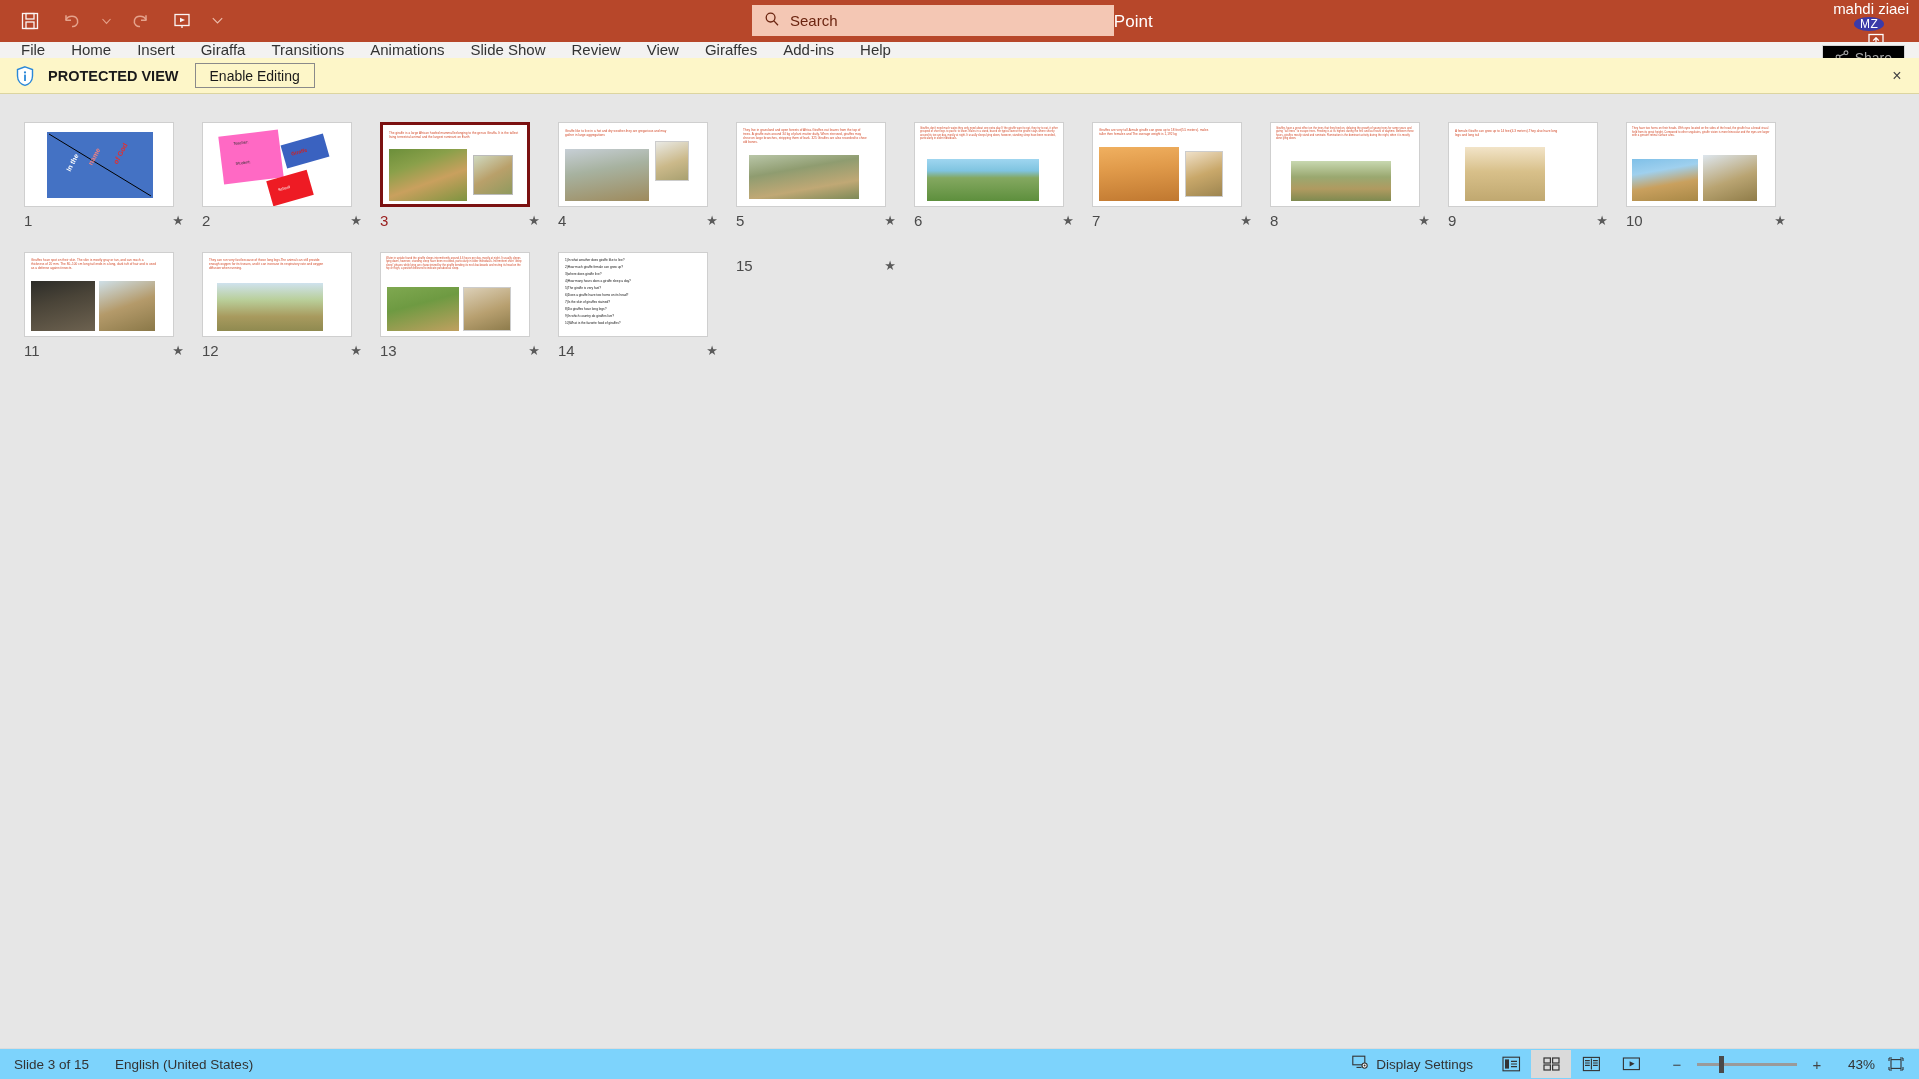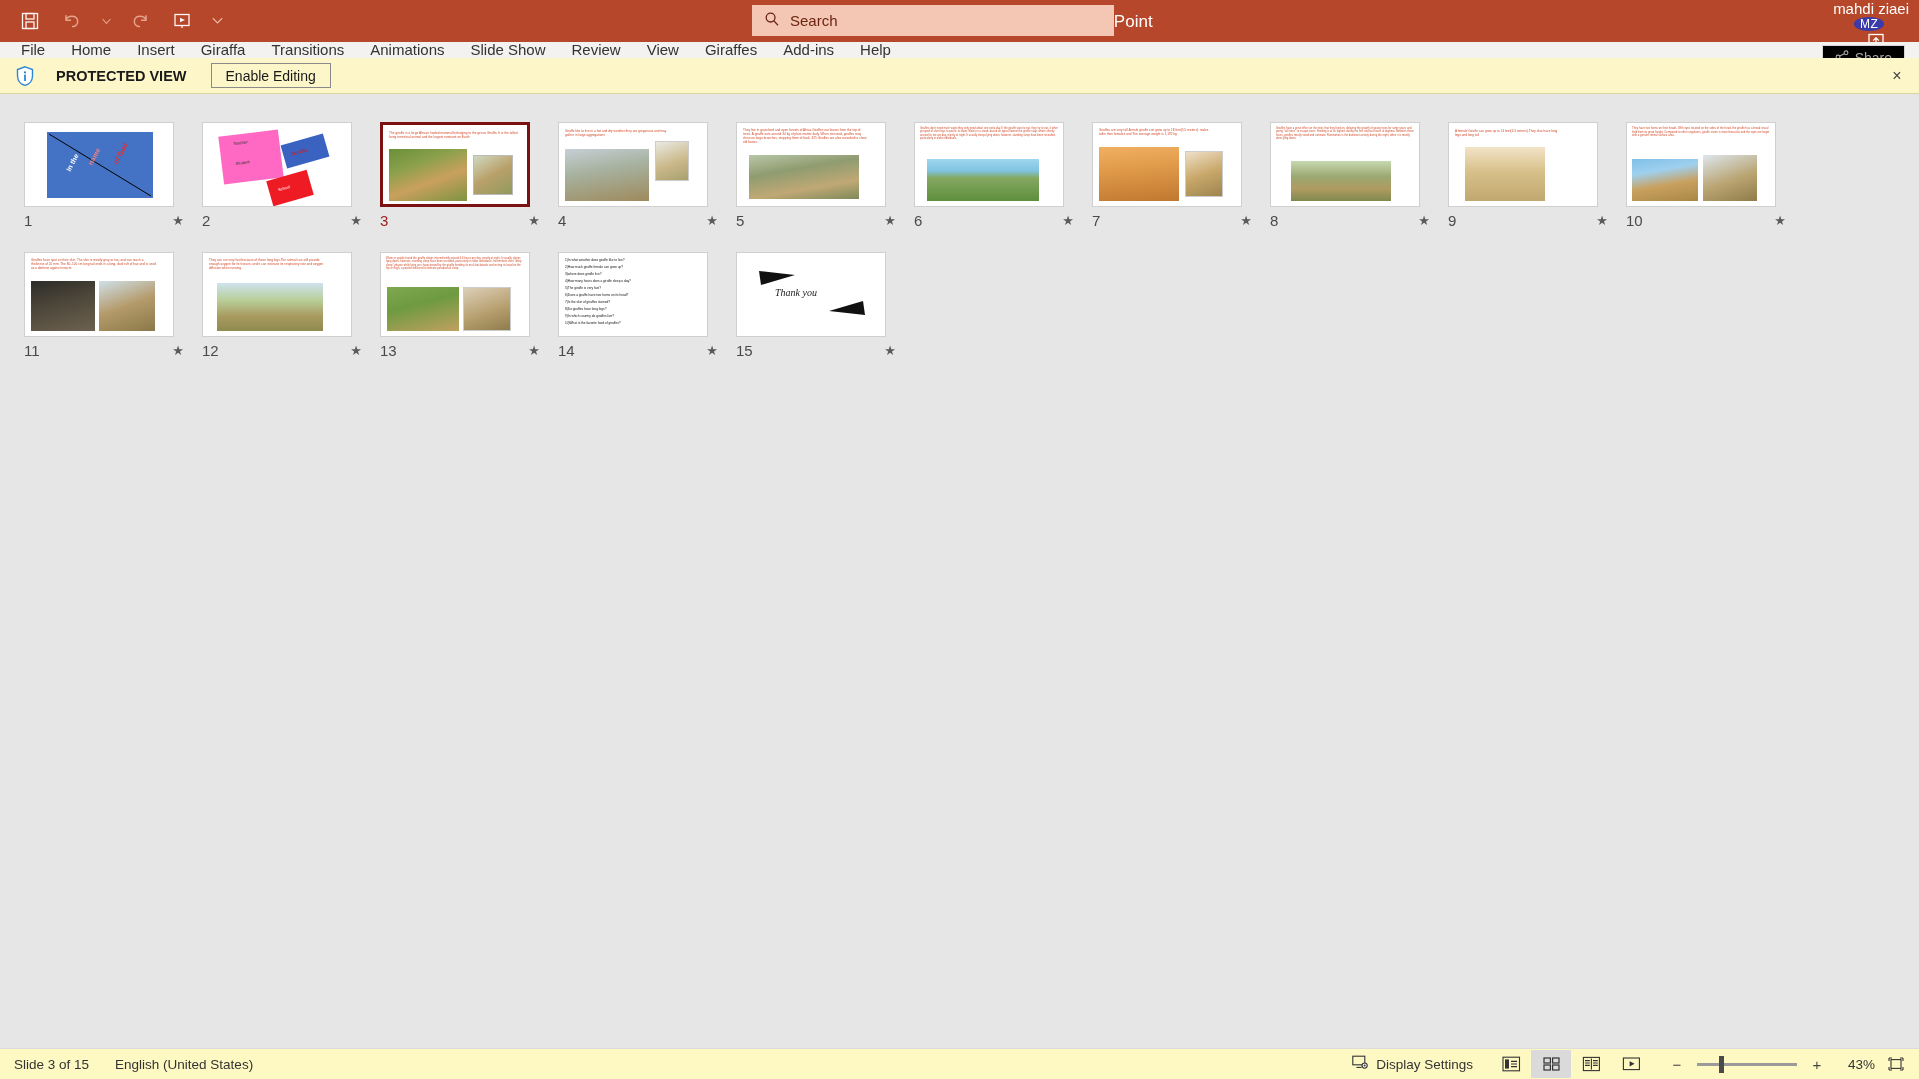--- a/index.html
+++ b/index.html
@@ -79,21 +79,21 @@
     border: 1px solid #d6d6d6; background: #000000;
     cursor: default;
     margin-left: 46px;
   }
 
   
   .pvbar {
     height: 36px; background: #fdf6c8;
     border-bottom: 1px solid #dcd5a0;
     display: flex; align-items: center;
-    padding: 0 14px; gap: 20px; position: relative;
+    padding: 0 14px; gap: 12px; position: relative;
   }
   .pv-icon { width: 22px; height: 22px; flex: 0 0 auto; }
   .pv-title { font-size: 14.5px; font-weight: bold; color: #1a1a1a; }
   .pv-msg { font-size: 14.5px; color: #1a1a1a; }
   .pv-enable {
     margin-left: 4px; height: 25px; padding: 0 14px;
     background: #fdf6c8; border: 1px solid #8a8a8a;
     font-size: 14px; color: #1a1a1a; cursor: pointer;
     font-family: "Liberation Sans", sans-serif;
   }
@@ -154,21 +154,21 @@
     font-size: 3.1px; line-height: 1.32;
     letter-spacing: .05px;
   }
   .tx.red { color: #d24726; }
   .im { position: absolute; overflow: hidden; background-size: cover; }
   .bul { position:absolute; font-size:3.2px; line-height:1.6; color:#111; }
 
   
   .status {
     position: absolute; left: 0; right: 0; bottom: 0;
-    height: 31px; background: #fef9c3;
+    height: 31px; background: #7dd3fc;
     border-top: 1px solid #dcdcdc;
     display: flex; align-items: center;
     font-size: 13.5px; color: #333;
   }
   .st-left { display: flex; align-items: center; gap: 26px; padding-left: 14px; }
   .st-right {
     margin-left: auto; display: flex; align-items: center;
     gap: 0; padding-right: 12px;
   }
   .st-item { cursor: pointer; white-space: nowrap; }
@@ -537,29 +537,20 @@
           <div class="bul" style="left:6px;top:68px;">10)What is the favorite food of giraffes?</div>
         </div>
       </div>
       <div class="slot-meta">
         <span class="slidenum">14</span>
         <span class="starbtn">★</span>
       </div>
     </div>
 
     <div class="slot">
-      <div class="thumb-wrap">
-        <div class="thumb">
-          <svg style="position:absolute;left:0;top:0;" width="150" height="85">
-            <polygon points="22,18 58,22 24,32" fill="#111"></polygon>
-            <polygon points="128,62 92,58 126,48" fill="#111"></polygon>
-          </svg>
-          <div style="position:absolute;left:38px;top:34px;font-size:10px;font-style:italic;color:#222;font-family:'Liberation Serif',serif;">Thank you</div>
-        </div>
-      </div>
       <div class="slot-meta">
         <span class="slidenum">15</span>
         <span class="starbtn">★</span>
       </div>
     </div>
 
   </div>
 </div>
 
 <div class="status">

